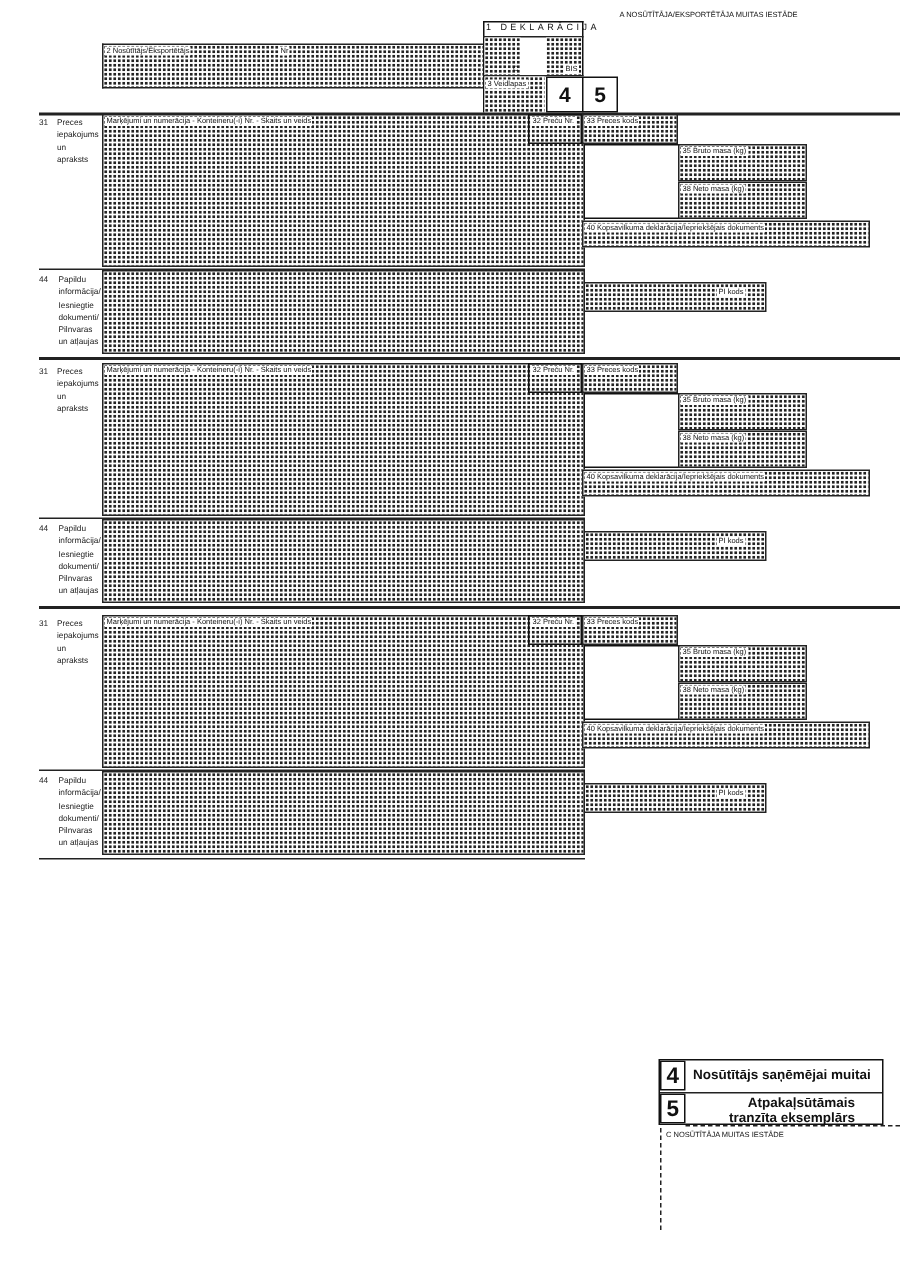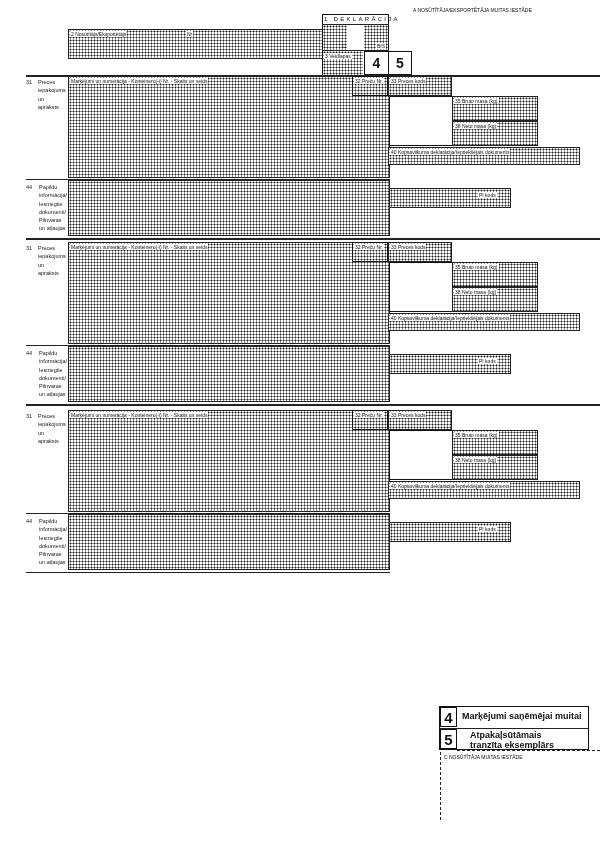--- a/index.html
+++ b/index.html
@@ -142,19 +142,19 @@
       <div style="padding-left: 13px;">un atļaujas</div>
     </div>
     <div class="abs hatch" style="left:68px; top:514px; width:322px; height:56px;"></div>
     <div class="abs hatch" style="left:389px; top:522px; width:122px; height:20px;"></div>
     <div class="abs lbl lbl-bg" style="left:478px; top:526px;">PI kods</div>
     <div class="abs hline" style="left:26px; top:572px; width:364px; border-top-width:1px;"></div>
   </div>
 
 <div class="abs box" style="left:439px; top:706px; width:150px; height:44px; border-width:1.5px;"></div>
 <div class="abs box big" style="left:440px; top:707px; width:17px; height:20px; line-height:19px; font-size:15px; border-width:1.5px;">4</div>
-<div class="abs" style="left:462px; top:711px; font-size:9px; font-weight:bold;">Marķējumi saņēmējai muitai</div>
+<div class="abs" style="left:462px; top:711px; font-size:9px; font-weight:bold;">Nosūtītājs saņēmējai muitai</div>
 <div class="abs hline" style="left:440px; top:728px; width:148px; border-top-width:1.5px;"></div>
 <div class="abs box big" style="left:440px; top:729px; width:17px; height:20px; line-height:19px; font-size:15px; border-width:1.5px;">5</div>
-<div class="abs" style="left:470px; top:730px; width:100px; font-size:9px; font-weight:bold; text-align:left; line-height:10px;">Atpakaļsūtāmais tranzīta eksemplārs</div>
+<div class="abs" style="left:470px; top:730px; width:100px; font-size:9px; font-weight:bold; text-align:right; line-height:10px;">Atpakaļsūtāmais tranzīta eksemplārs</div>
 <div class="abs" style="left:457px; top:750px; width:143px; border-top:1.5px dashed #222;"></div>
 <div class="abs lbl" style="left:444px; top:754px;">C NOSŪTĪTĀJA MUITAS IESTĀDE</div>
 <div class="abs" style="left:440px; top:752px; height:68px; border-left:1px dashed #222;"></div>
 
 </body></html>

